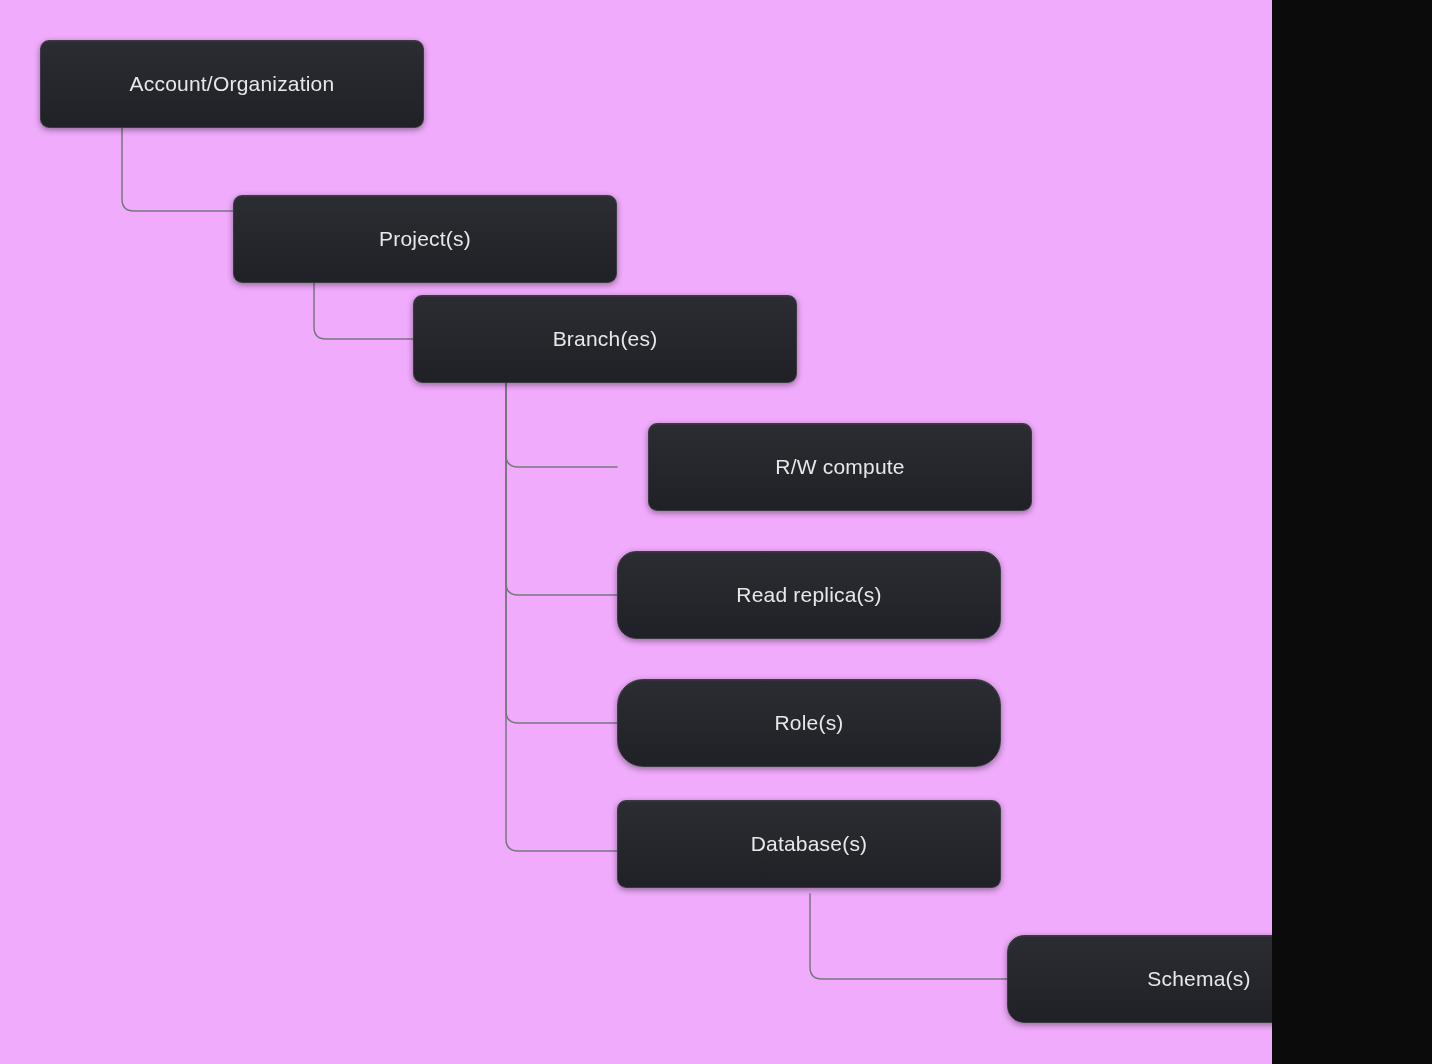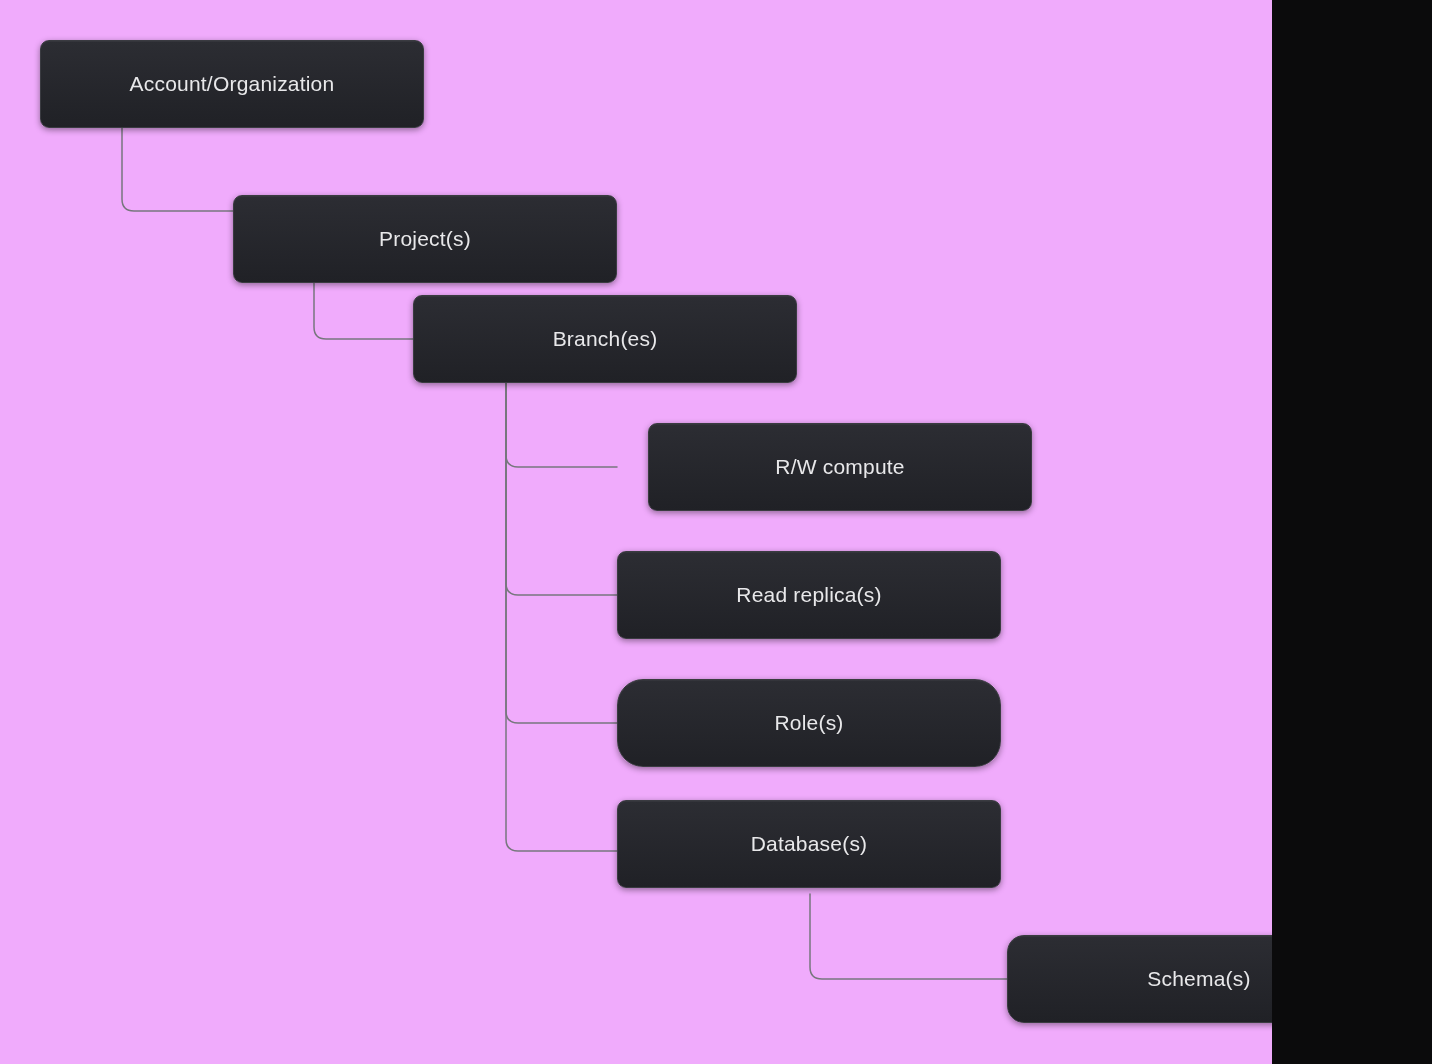--- a/index.html
+++ b/index.html
@@ -44,21 +44,21 @@
     box-shadow: 0 1px 0 rgba(255,255,255,0.04) inset, 0 2px 6px rgba(0,0,0,0.4);
   }
   .node span {
     pointer-events: none;
   }
   
   .pos-account   { left: 40px;   top: 40px;  }
   .pos-projects  { left: 233px;  top: 167px; margin-top: 28px; }
   .pos-branches  { left: 413px;  top: 295px; }
   .pos-rw        { left: 648px;  top: 423px; }
-  .pos-replicas  { left: 617px;  top: 551px; }
+  .pos-replicas  { left: 617px;  top: 551px; border-radius: 19px; }
   .pos-roles     { left: 617px;  top: 679px; border-radius: 26px; }
   .pos-databases { left: 617px;  top: 800px; }
   .pos-schemas   { left: 1007px; top: 935px; border-radius: 17px; }
 </style>
 </head>
 <body>
 
 <div class="canvas">
 
   <svg class="connectors" viewBox="0 0 1432 1064" aria-hidden="true">

